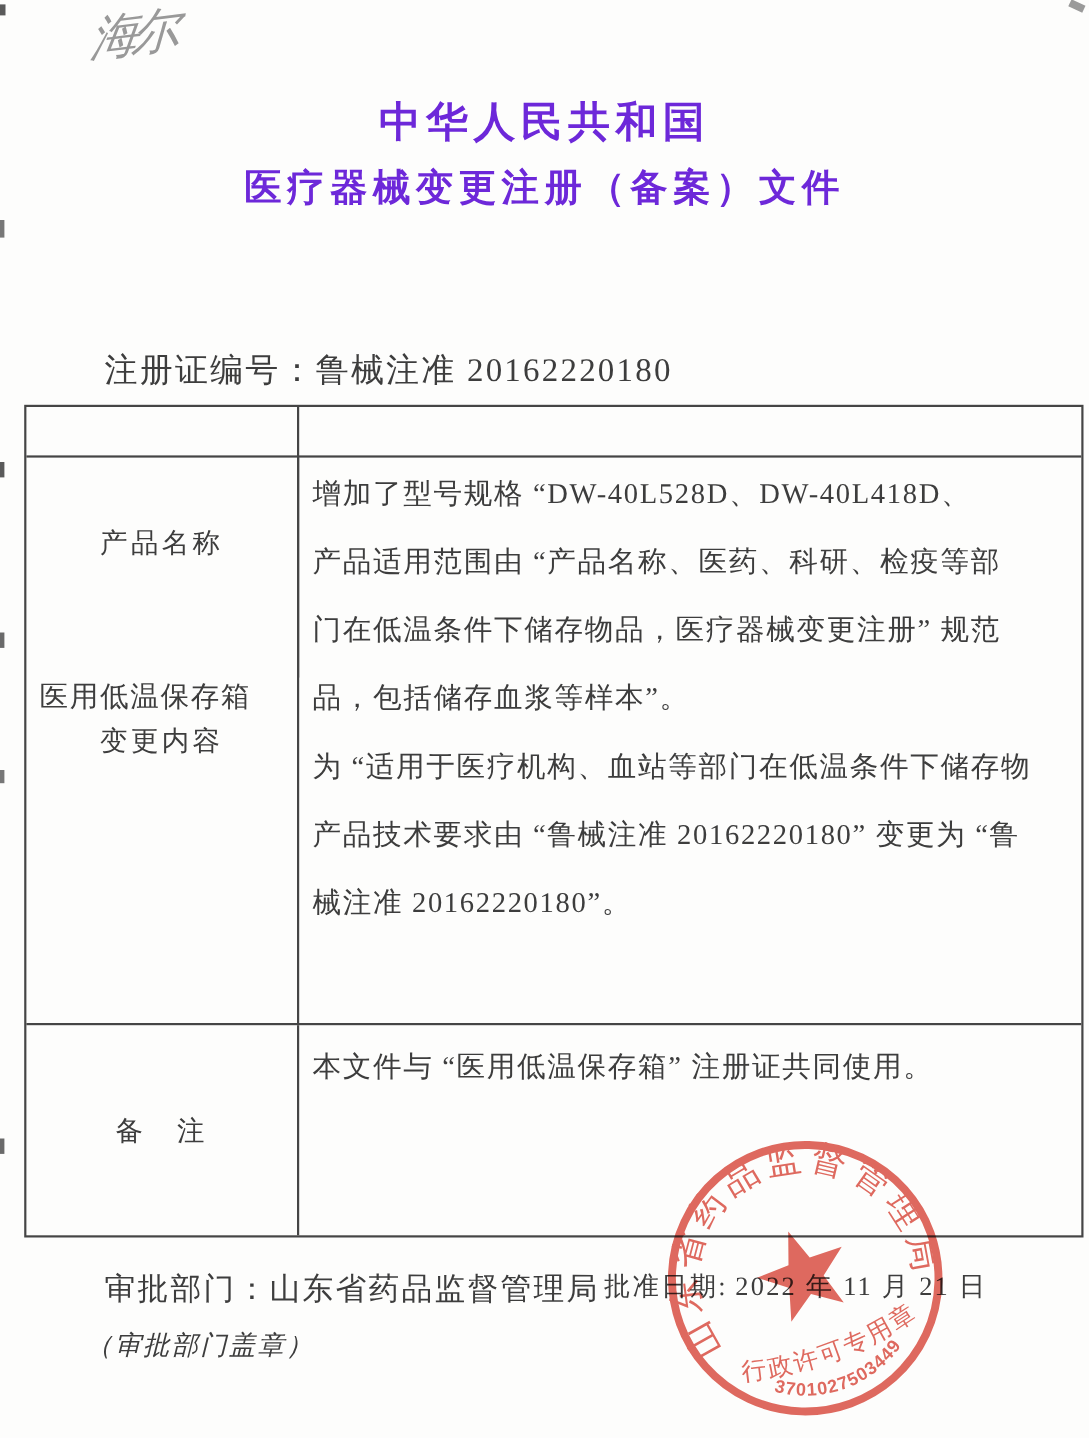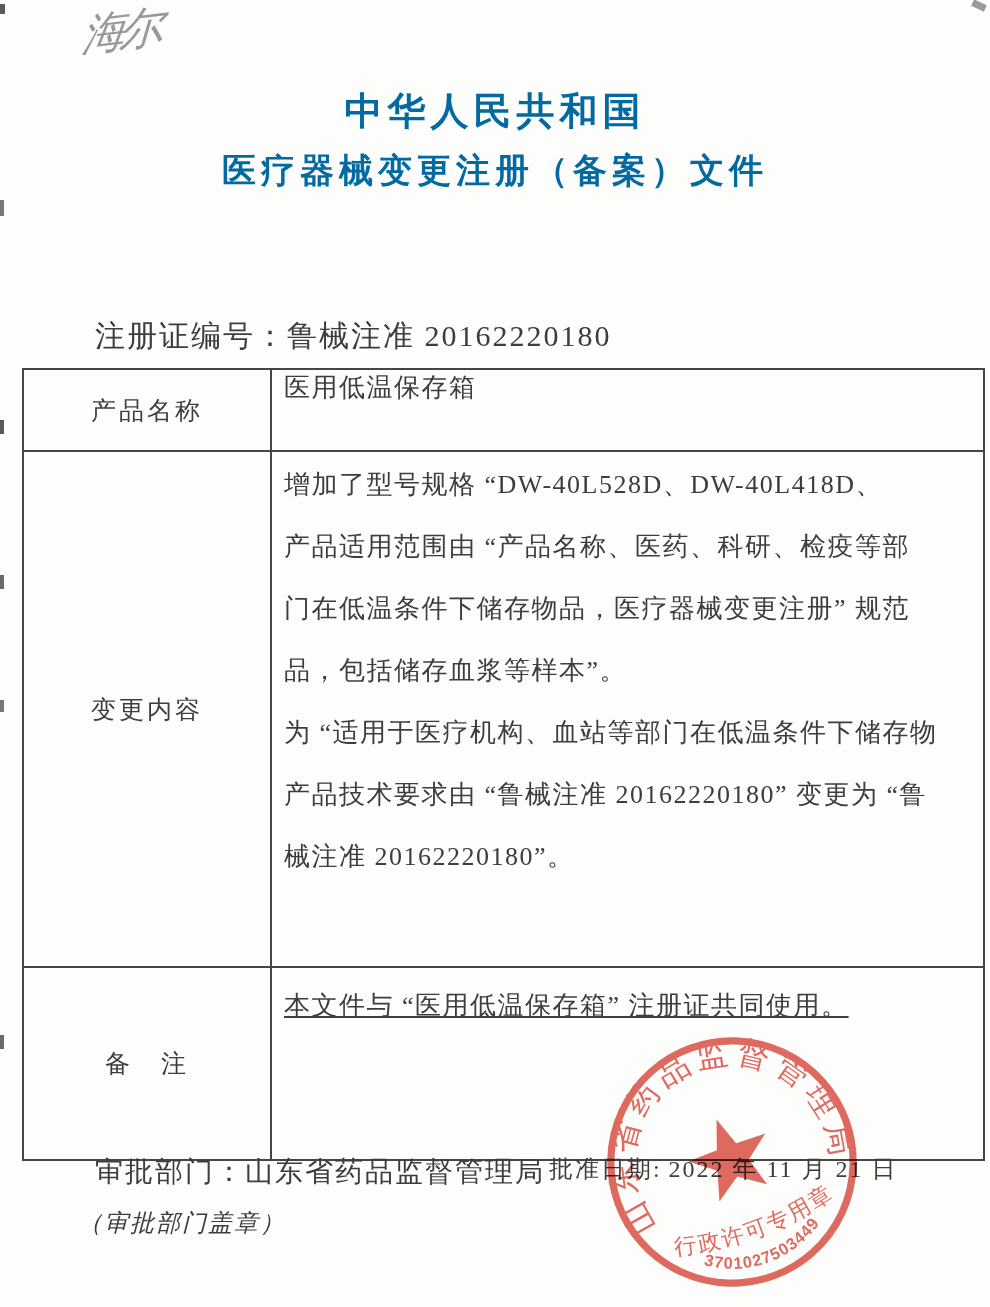--- a/index.html
+++ b/index.html
@@ -10,47 +10,47 @@
   }
   .hand-note {
     position:absolute; top:2px; left:82px;
     font-size:44px; color:#818181; opacity:.8;
     transform:rotate(-7deg) skewX(-10deg);
     font-style:italic; letter-spacing:-6px;
   }
   .title-line1, .title-line2 {
     position:absolute; left:0; right:0; text-align:center;
     font-family:Liberation Serif, serif; font-weight:700;
-    color:#0369a1; letter-spacing:5px;
+    color:#6d28d9; letter-spacing:5px;
   }
   .title-line1 { top:86px;  font-size:38px; }
   .title-line2 { top:148px; font-size:34px; }
   .reg-line {
     position:absolute; top:316px; left:95px;
     font-size:30px; letter-spacing:2px;
   }
   .doc-table {
     position:absolute; left:22px; top:368px; width:959px;
     border:2px solid #454545; background:transparent;
   }
   .trow { display:flex; }
   .trow + .trow { border-top:2px solid #454545; }
   .tlabel {
     width:246px; flex:0 0 246px; border-right:2px solid #454545;
     display:flex; align-items:center; justify-content:center;
     font-size:25px; letter-spacing:3px;
   }
   .tvalue { flex:1; padding:0 8px 0 12px; font-size:26px; letter-spacing:1.5px; }
-  .row-product { height:80px; }
+  .row-product { height:44px;flex-direction:column; }
   .row-product .tvalue { display:flex; align-items:flex-start; }
   .row-change  { height:514px; }
   .row-change .tvalue { padding-top:2px; }
   .row-change .tline { line-height:62px; white-space:nowrap; }
   .row-note    { height:191px; }
-  .row-note .tvalue { padding-top:12px;text-decoration:underline; }
+  .row-note .tvalue { padding-top:12px; }
   .row-note .tline { line-height:52px; white-space:nowrap; }
   .dept-line { position:absolute; top:1153px; left:95px;  font-size:28px; letter-spacing:2px; }
   .seal-note { position:absolute; top:1207px; left:78px;  font-size:24px; letter-spacing:2px;font-style:italic; }
   .date-line { position:absolute; top:1153px; left:549px; font-size:24px; letter-spacing:2px; }
   .stamp {
     position:absolute; left:578px; top:1008px; width:308px; height:308px;
     mix-blend-mode:multiply; opacity:.9; z-index:5;
     transform:rotate(-20deg); pointer-events:none;
   }
   .edge-art { position:absolute; background:#5a5a5a; z-index:6; }

